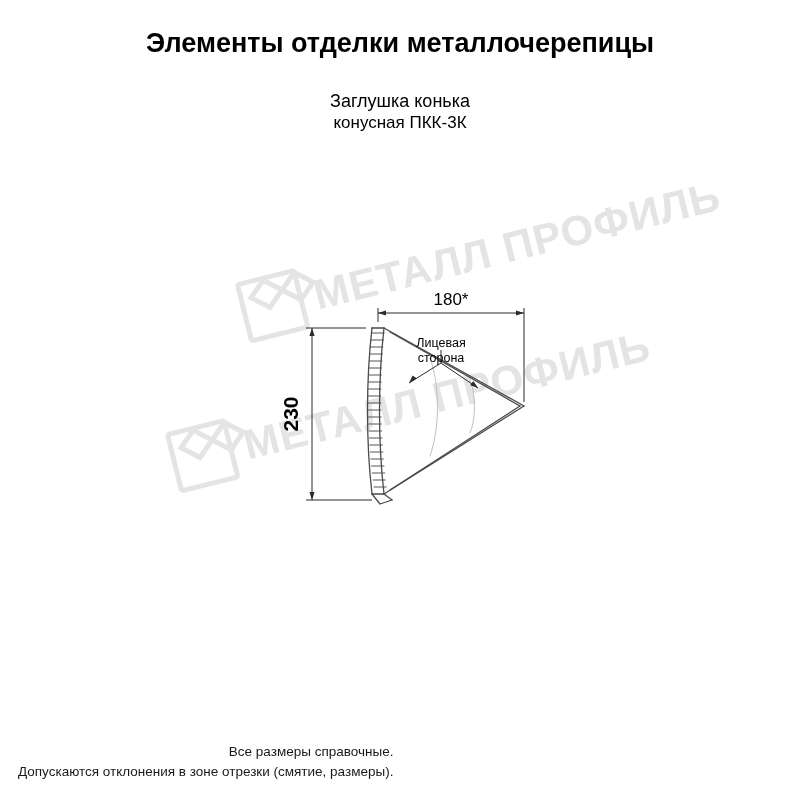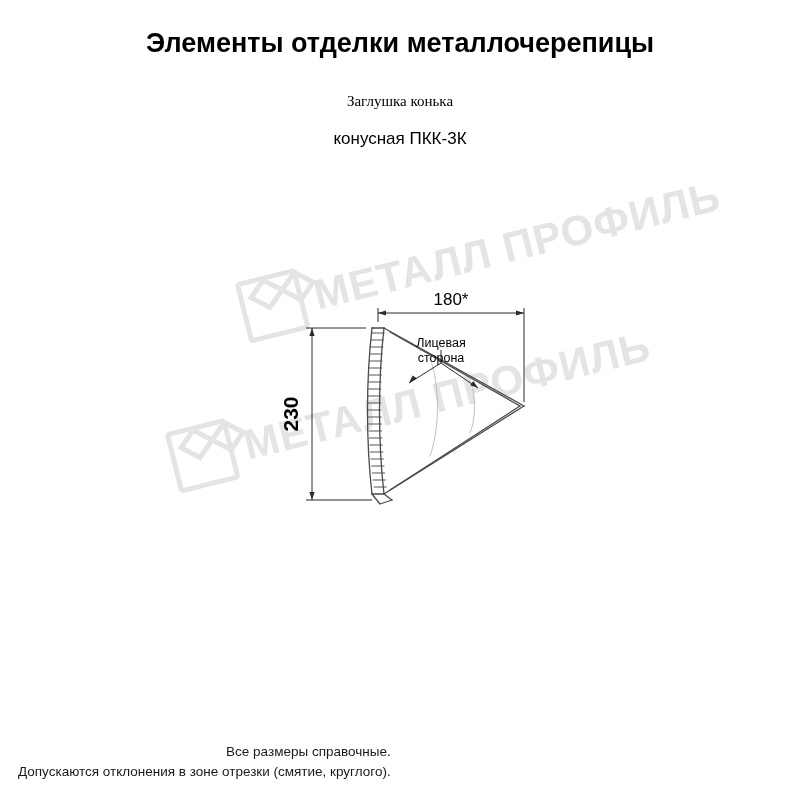--- a/index.html
+++ b/index.html
@@ -37,28 +37,27 @@
   .subtitle-block {
     position: absolute;
     top: 90px;
     left: 0;
     width: 800px;
     text-align: center;
     color: #000000;
   }
   .subtitle-line-1,
   .subtitle-line-2 {
-    font-size: 15px;
+    font-size: 18px;
     line-height: 22px;
-    font-family: Liberation Serif, serif;
   }
   .subtitle-line-3 {
     font-size: 17px;
     line-height: 22px;
-    margin-top: 16px;
+    margin-top: 0;
   }
 
   
   .drawing {
     position: absolute;
     top: 180px;
     left: 0;
     width: 800px;
     height: 420px;
   }
@@ -188,16 +187,16 @@
         <path d="M409,203 l3.6,-7.6 l4.4,3.0 z" fill="#2b2b2b" stroke="none"></path>
         <path d="M478,208 l-4.6,-6.9 l-3.2,4.2 z" fill="#2b2b2b" stroke="none"></path>
       </g>
       <text x="441" y="167" text-anchor="middle" font-family="'Liberation Sans', sans-serif" font-size="12.5" fill="#000000">Лицевая</text>
       <text x="441" y="182" text-anchor="middle" font-family="'Liberation Sans', sans-serif" font-size="12.5" fill="#000000">сторона</text>
     </svg>
   </div>
 
   <div class="footer">
     <div>Все размеры справочные.</div>
-    <div>Допускаются отклонения в зоне отрезки (смятие, круглого).</div>
+    <div>Допускаются отклонения в зоне отрезки (смятие, размеры).</div>
   </div>
 
 </div>
 
 </body></html>

